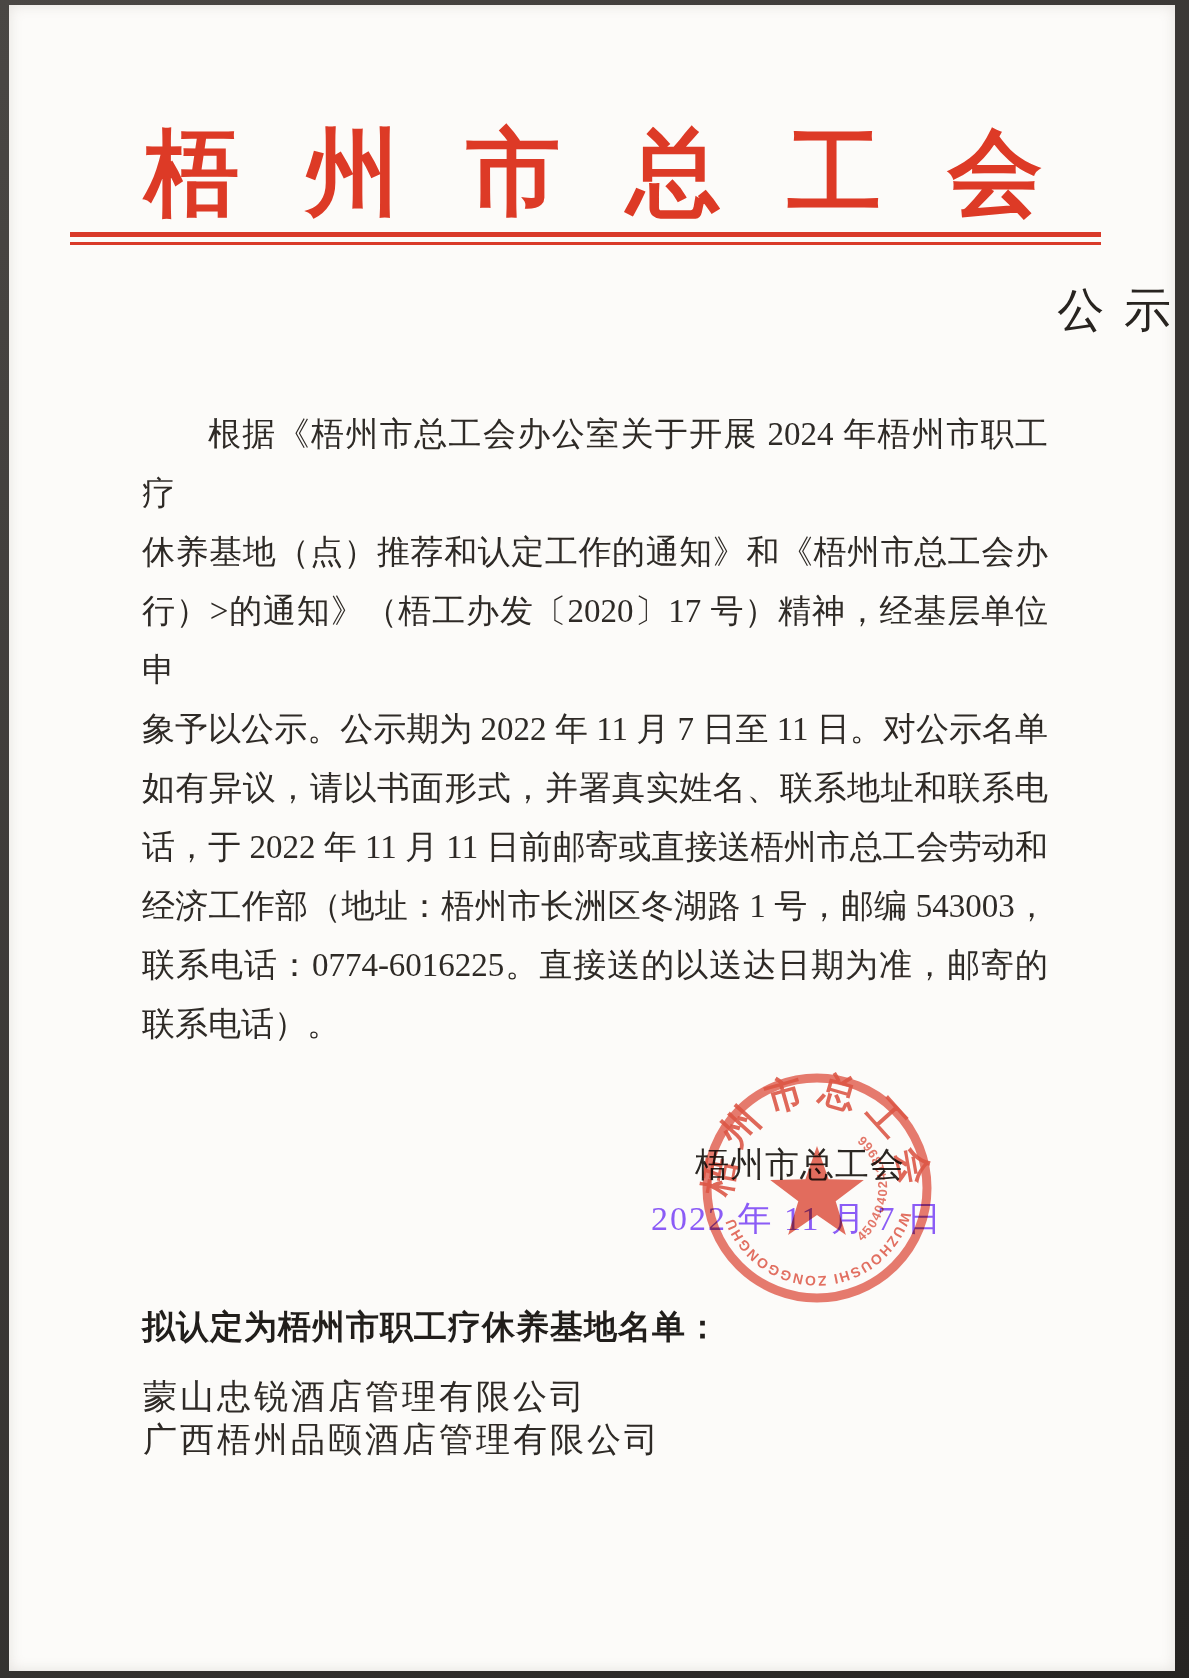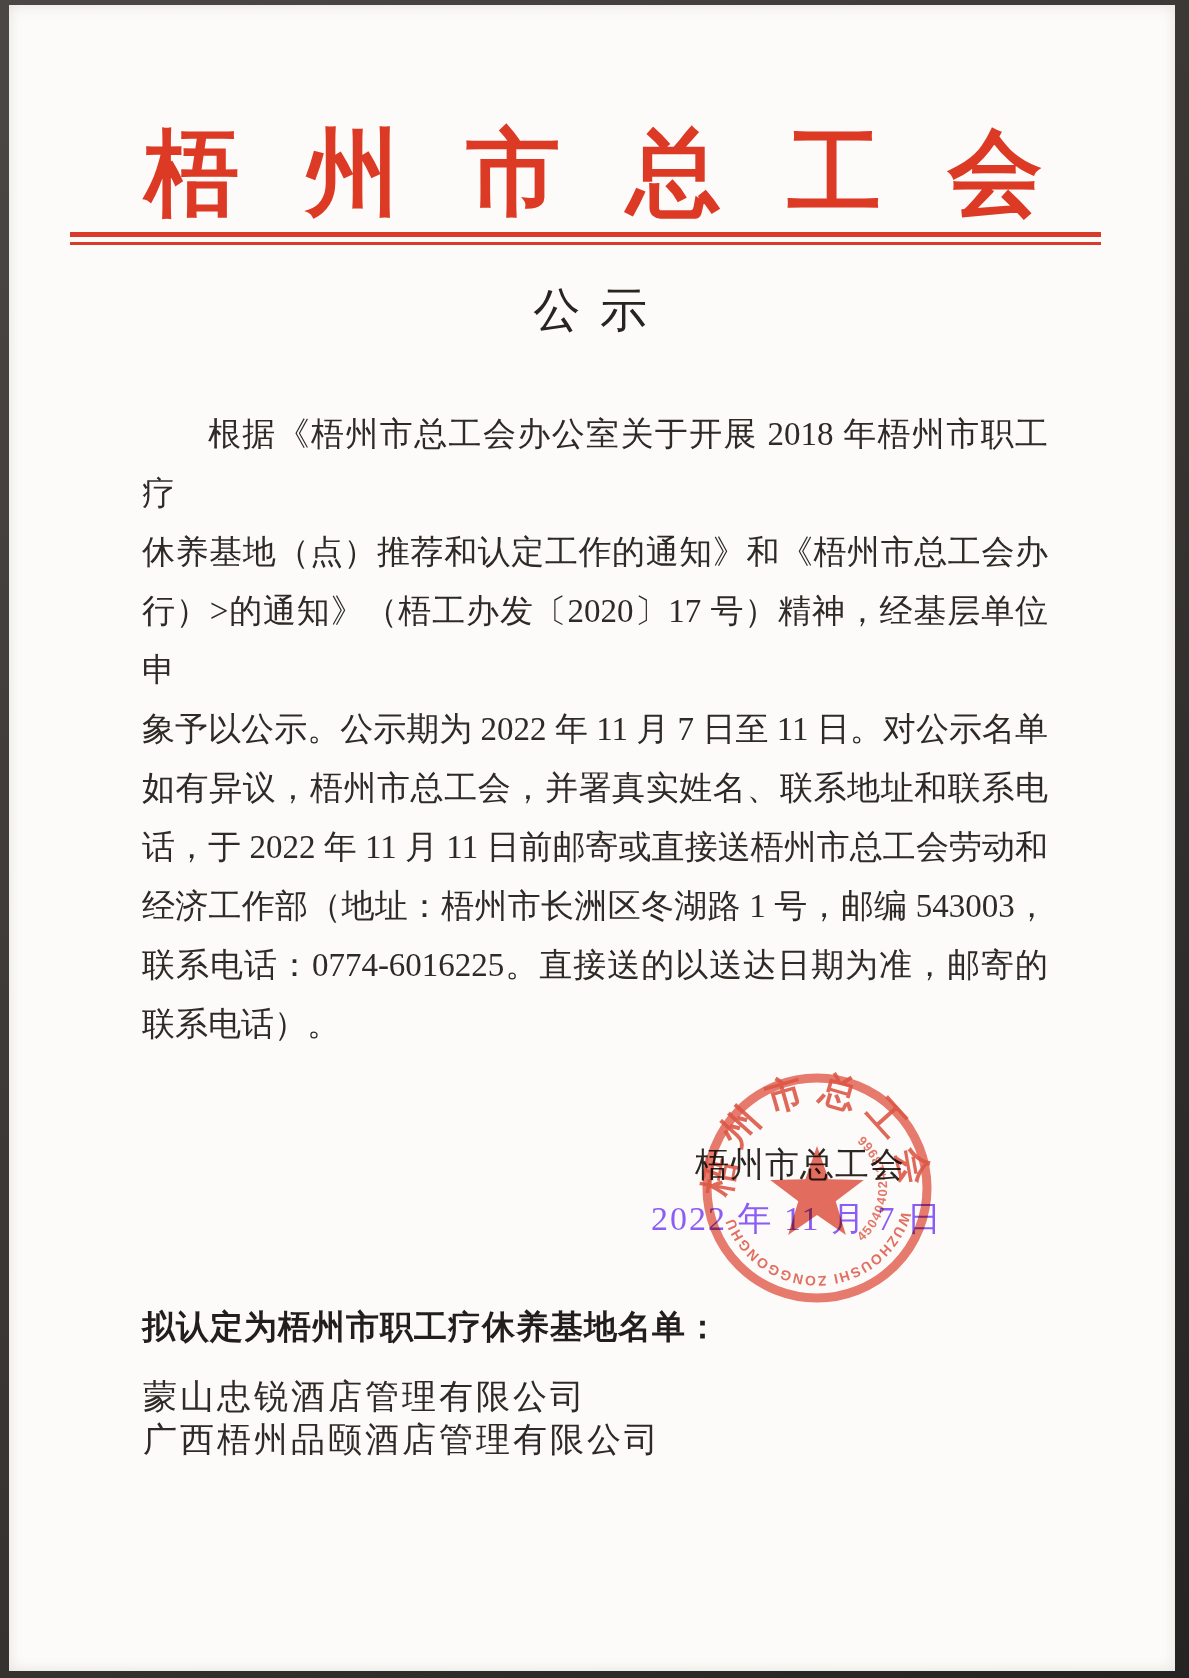--- a/index.html
+++ b/index.html
@@ -23,21 +23,21 @@
   .org-header{
     position:absolute;left:136px;top:116px;width:897px;height:104px;
     line-height:104px;font-size:94px;font-weight:700;color:var(--red);
     text-align:justify;text-align-last:justify;white-space:nowrap;
   }
   .rule{position:absolute;left:61px;width:1031px;background:var(--rule-red);}
   .rule-thick{top:227px;height:5px;}
   .rule-thin{top:237px;height:3px;}
   .notice-title{
     position:absolute;left:0;top:274px;width:1166px;
-    text-align:center;font-size:47px;color:#282420;letter-spacing:4px;
+    text-align:right;font-size:47px;color:#282420;letter-spacing:4px;
   }
   .body-text{
     position:absolute;left:133px;top:400px;width:906px;
     font-size:33px;line-height:59px;color:var(--ink);
   }
   .bl{text-align:justify;text-align-last:justify;}
   .bl.first{text-indent:66px;}
   .bl.short{text-align-last:left;}
   .seal{
     position:absolute;left:688px;top:1063px;width:240px;height:240px;
@@ -68,25 +68,25 @@
 <div class="page">
 
   <div class="org-header">梧州市总工会</div>
 
   <div class="rule rule-thick"></div>
   <div class="rule rule-thin"></div>
 
   <div class="notice-title">公 示</div>
 
   <div class="body-text">
-    <div class="bl first">根据《梧州市总工会办公室关于开展 2018 年梧州市职工疗</div>
+    <div class="bl first">根据《梧州市总工会办公室关于开展 2024 年梧州市职工疗</div>
     <div class="bl">休养基地（点）推荐和认定工作的通知》和《梧州市总工会办</div>
     <div class="bl">行）&gt;的通知》（梧工办发〔2020〕17 号）精神，经基层单位申</div>
     <div class="bl">象予以公示。公示期为 2022 年 11 月 7 日至 11 日。对公示名单</div>
-    <div class="bl">如有异议，梧州市总工会，并署真实姓名、联系地址和联系电</div>
+    <div class="bl">如有异议，请以书面形式，并署真实姓名、联系地址和联系电</div>
     <div class="bl">话，于 2022 年 11 月 11 日前邮寄或直接送梧州市总工会劳动和</div>
     <div class="bl">经济工作部（地址：梧州市长洲区冬湖路 1 号，邮编 543003，</div>
     <div class="bl">联系电话：0774-6016225。直接送的以送达日期为准，邮寄的</div>
     <div class="bl short">联系电话）。</div>
   </div>
 
   <div class="sig-org">梧州市总工会</div>
   <div class="sig-date">2022 年 11 月 7 日</div>
 
   <svg class="seal" viewBox="0 0 240 240" xmlns="http://www.w3.org/2000/svg">

